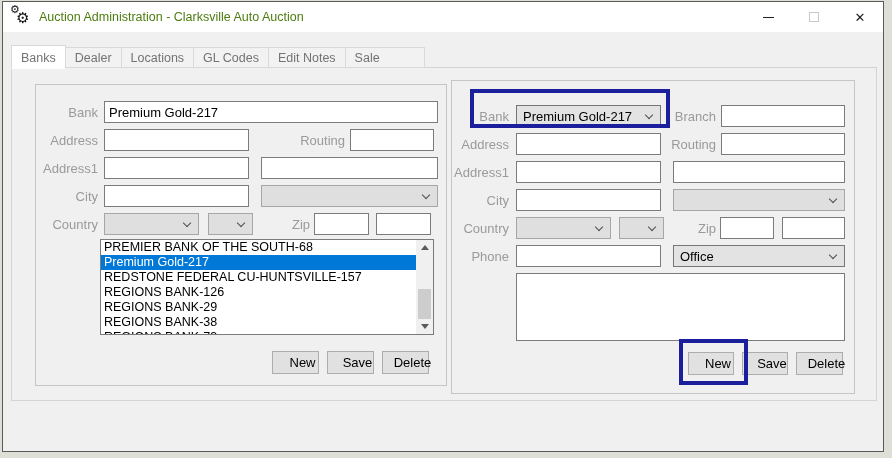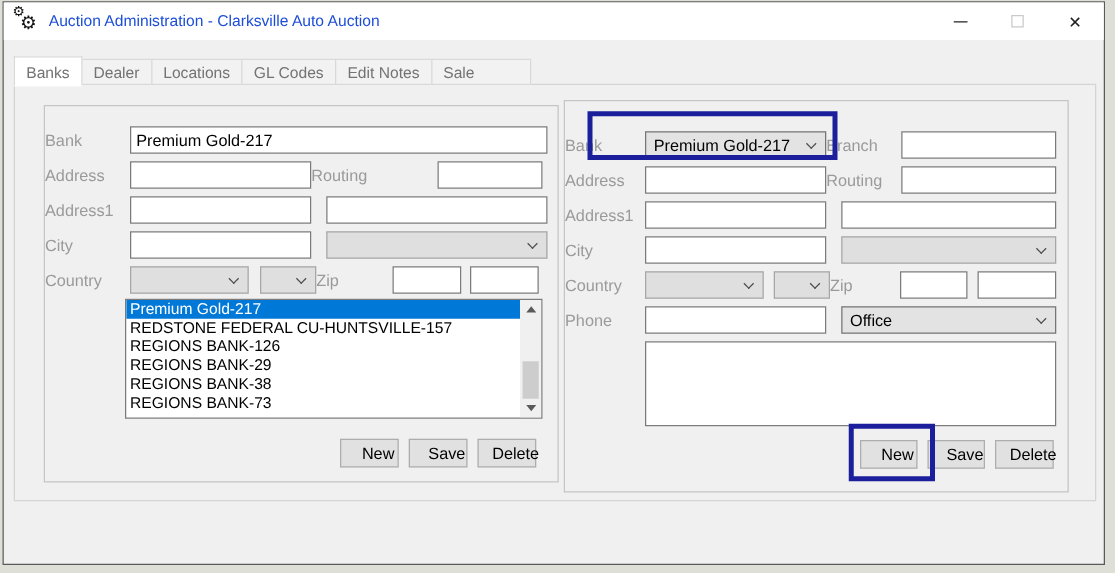--- a/index.html
+++ b/index.html
@@ -6,41 +6,41 @@
     font-family:"Liberation Sans",sans-serif;background:#dee0d8;}
   *{box-sizing:border-box;}
   .window{position:absolute;left:2px;top:1px;width:882px;height:451px;
     background:#f0f0f0;border:1px solid #5a5a5a;}
   
   .titlebar{position:absolute;left:0;top:0;right:0;height:30px;background:#ffffff;
     display:flex;align-items:center;}
   .app-icon{position:relative;width:22px;height:22px;margin-left:7px;flex:none;}
   .app-icon .g1{position:absolute;left:0;top:-3px;font-size:11px;color:#121212;}
   .app-icon .g2{position:absolute;left:6px;top:3px;font-size:15px;color:#121212;}
-  .title-text{margin-left:7px;font-size:12.5px;color:#1d4ed8;white-space:nowrap;}
+  .title-text{margin-left:7px;font-size:12.5px;color:#4d7c0f;white-space:nowrap;}
   .win-controls{position:absolute;right:0;top:0;height:30px;display:flex;}
   .win-btn{width:46px;height:30px;display:flex;align-items:center;justify-content:center;}
   .min-line{width:11px;border-top:1px solid #222;}
   .max-box{width:10px;height:10px;border:1px solid #c9c9c9;background:#fff;}
   .close-glyph{font-size:13px;color:#222;line-height:1;}
   
   .tabstrip{position:absolute;left:8px;top:43px;display:flex;align-items:flex-end;z-index:3;}
   .tab{height:21px;line-height:21px;padding:0 9px;background:#f2f2f2;
     border:1px solid #d9d9d9;margin-left:-1px;font-size:12.5px;color:#737373;white-space:nowrap;}
   .tab.active{height:24px;line-height:24px;background:#fff;border-bottom:1px solid #fff;
     margin-bottom:-1px;z-index:4;position:relative;margin-left:0;}
   .tab.wide{padding-right:44px;}
   
   .tabpage{position:absolute;left:8px;top:65px;width:866px;height:334px;
     background:#f0f0f0;border:1px solid #d4d4d4;}
   .panel{position:absolute;border:1px solid #c5c5c5;background:#f0f0f0;}
   .panel-left{left:23px;top:16px;width:412px;height:302px;}
   .panel-right{left:439px;top:12px;width:404px;height:314px;}
   .frow{position:absolute;display:flex;align-items:center;height:22px;}
-  .label{color:#9a9a9a;font-size:13px;flex:none;white-space:nowrap;}
+  .label{color:#9a9a9a;text-align:right;font-size:13px;flex:none;white-space:nowrap;}
   .input{height:22px;border:1px solid #7b7b7b;background:#fff;font-family:"Liberation Sans",sans-serif;
     font-size:13px;color:#000;padding:0 4px;flex:none;outline:none;}
   .combo{height:22px;border:1px solid #a6a6a6;background:#dfdfdf;position:relative;
     display:flex;align-items:center;padding:0 6px;font-size:13px;color:#000;flex:none;}
   .combo.enabled{border-color:#767676;background:#e3e3e3;}
   .chev{position:absolute;right:8px;top:6px;width:6px;height:6px;
     border-right:1px solid #4d4d4d;border-bottom:1px solid #4d4d4d;transform:rotate(45deg);}
   
   .listbox{position:absolute;left:64px;top:154px;width:334px;height:96px;
     background:#fff;border:1px solid #7b7b7b;overflow:hidden;}
@@ -141,20 +141,21 @@
         <div class="combo" style="margin-left:9px;width:45px;">
           <span class="chev"></span>
         </div>
         <span class="label" style="width:57px;">Zip</span>
         <input class="input" style="margin-left: 4px; width: 55px;">
         <input class="input" style="margin-left: 7px; width: 55px;">
       </div>
 
       <div class="listbox">
         <div class="list-items">
+          <div class="list-item">PREMIER BANK OF THE SOUTH-68</div>
           <div class="list-item selected">Premium Gold-217</div>
           <div class="list-item">REDSTONE FEDERAL CU-HUNTSVILLE-157</div>
           <div class="list-item">REGIONS BANK-126</div>
           <div class="list-item">REGIONS BANK-29</div>
           <div class="list-item">REGIONS BANK-38</div>
           <div class="list-item">REGIONS BANK-73</div>
         </div>
         <div class="vscroll">
           <div class="sc-arrow">
               <span class="tri-up"></span>

